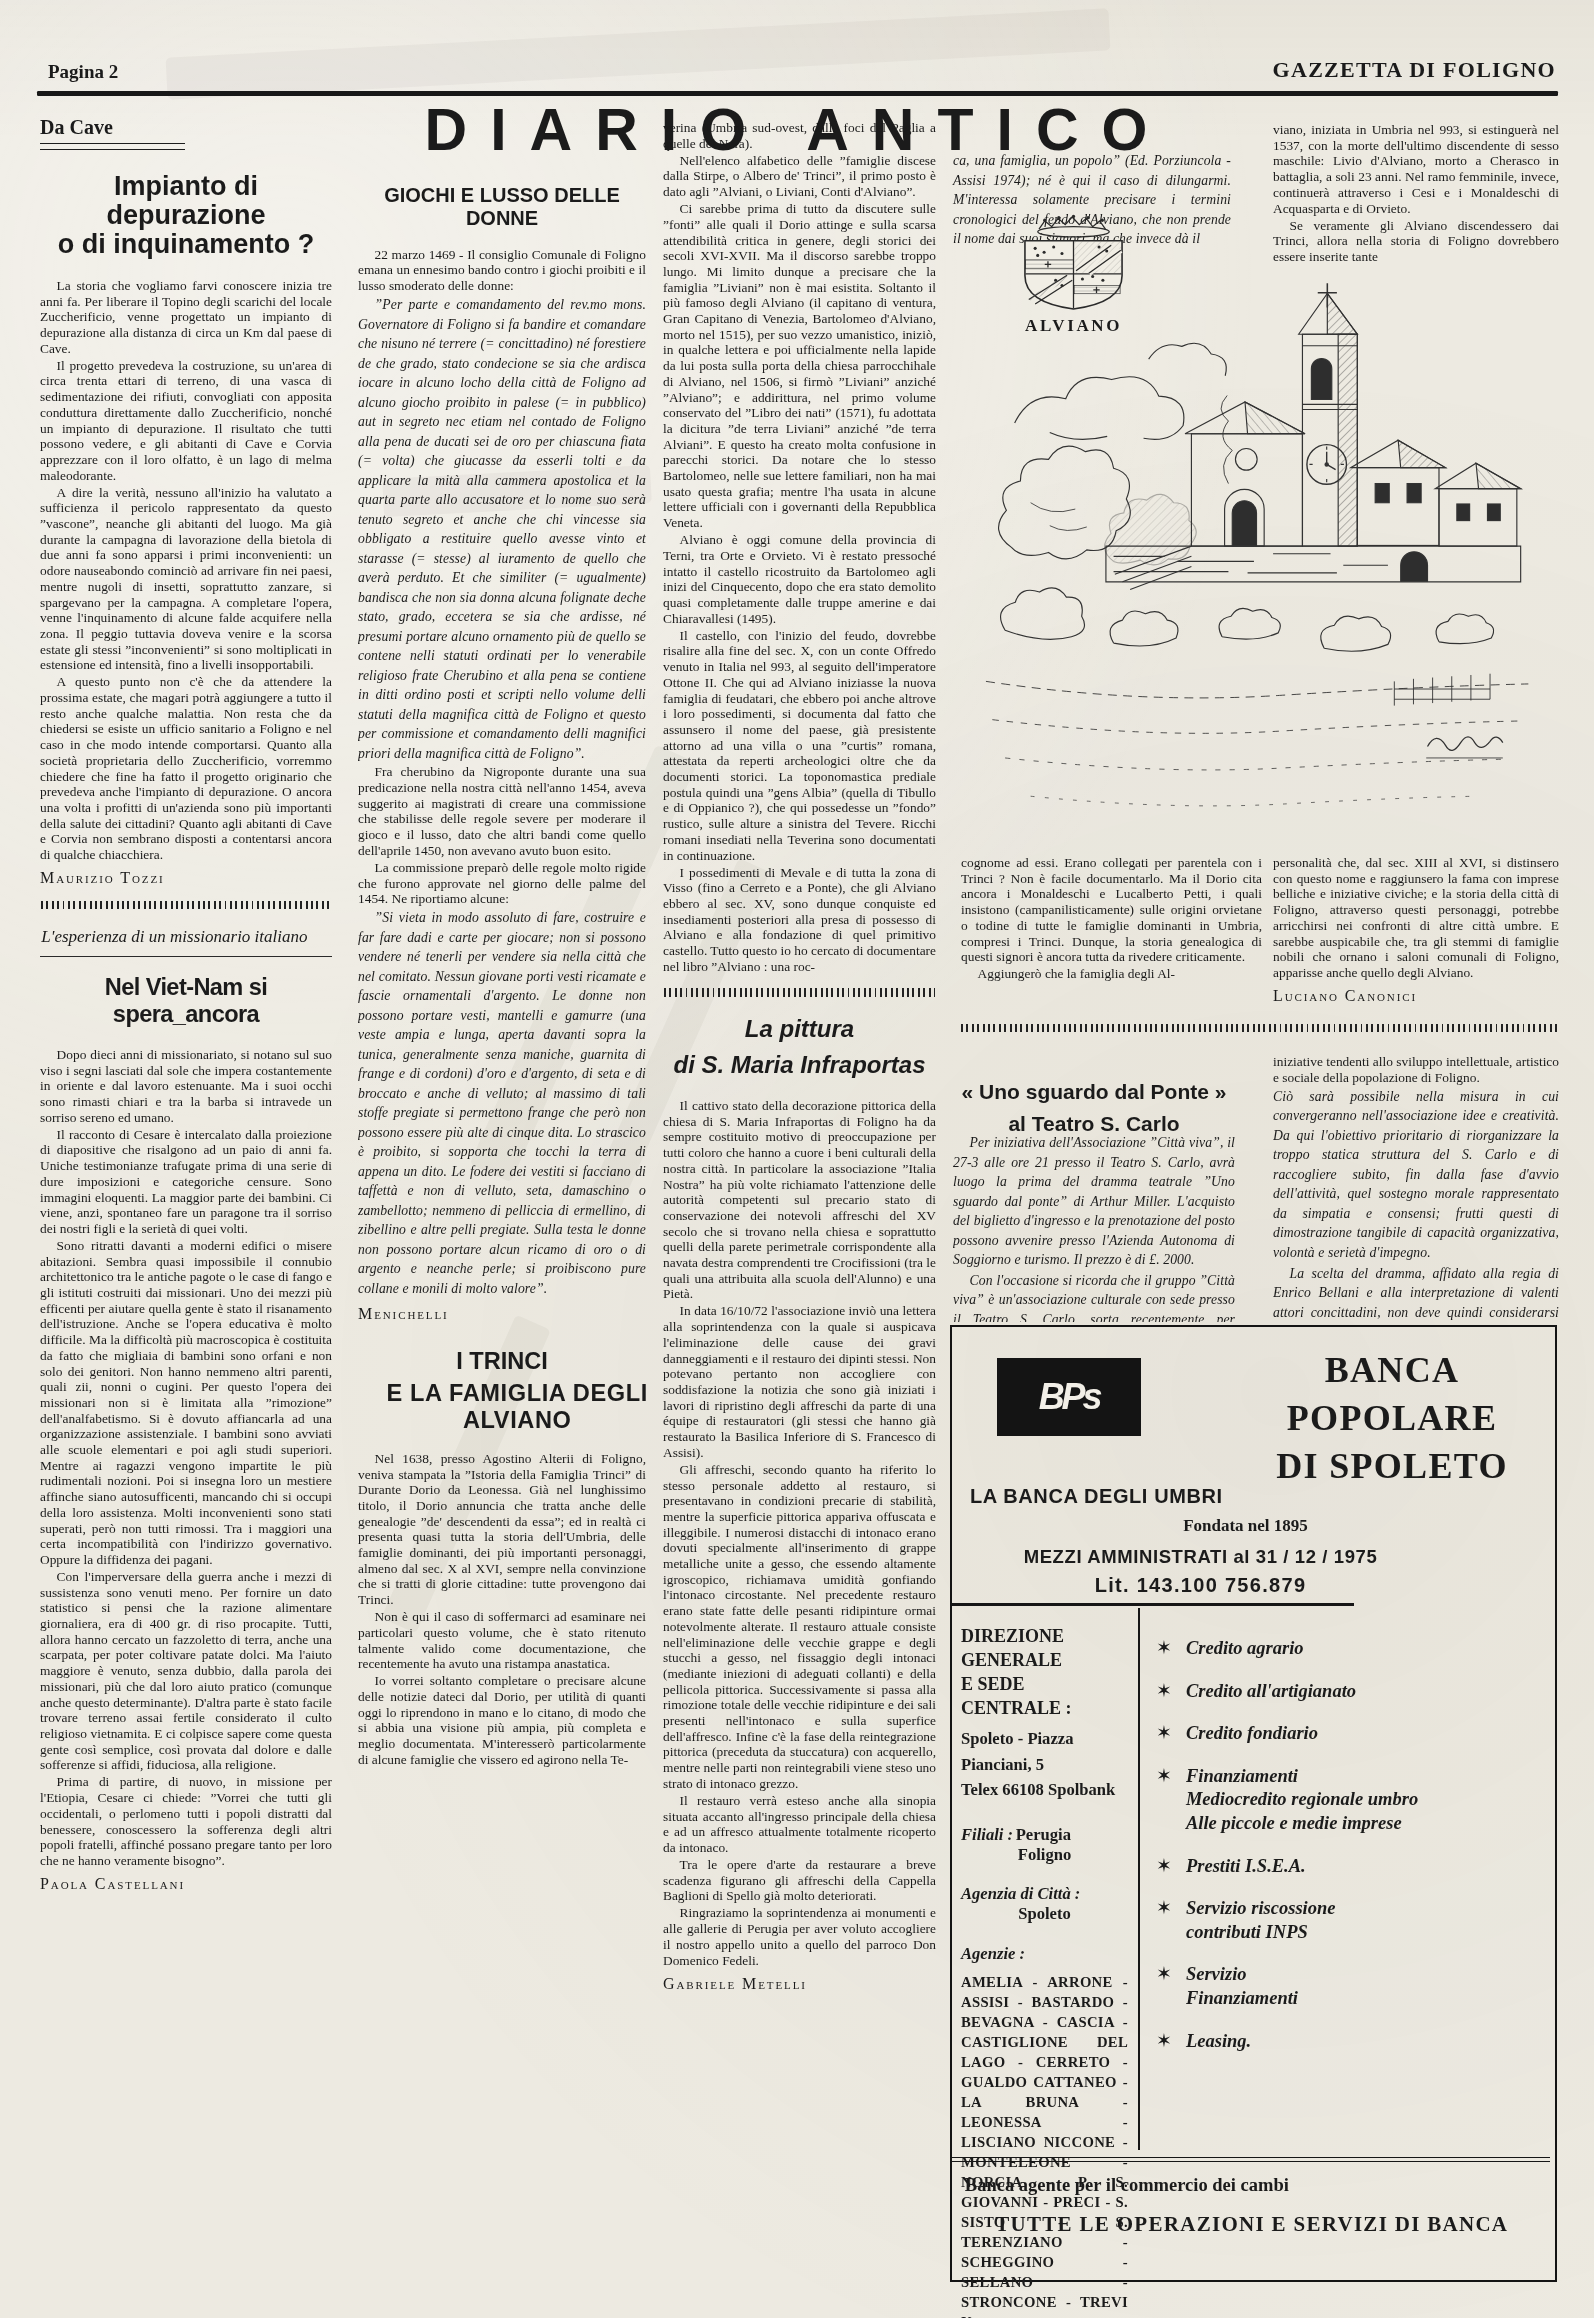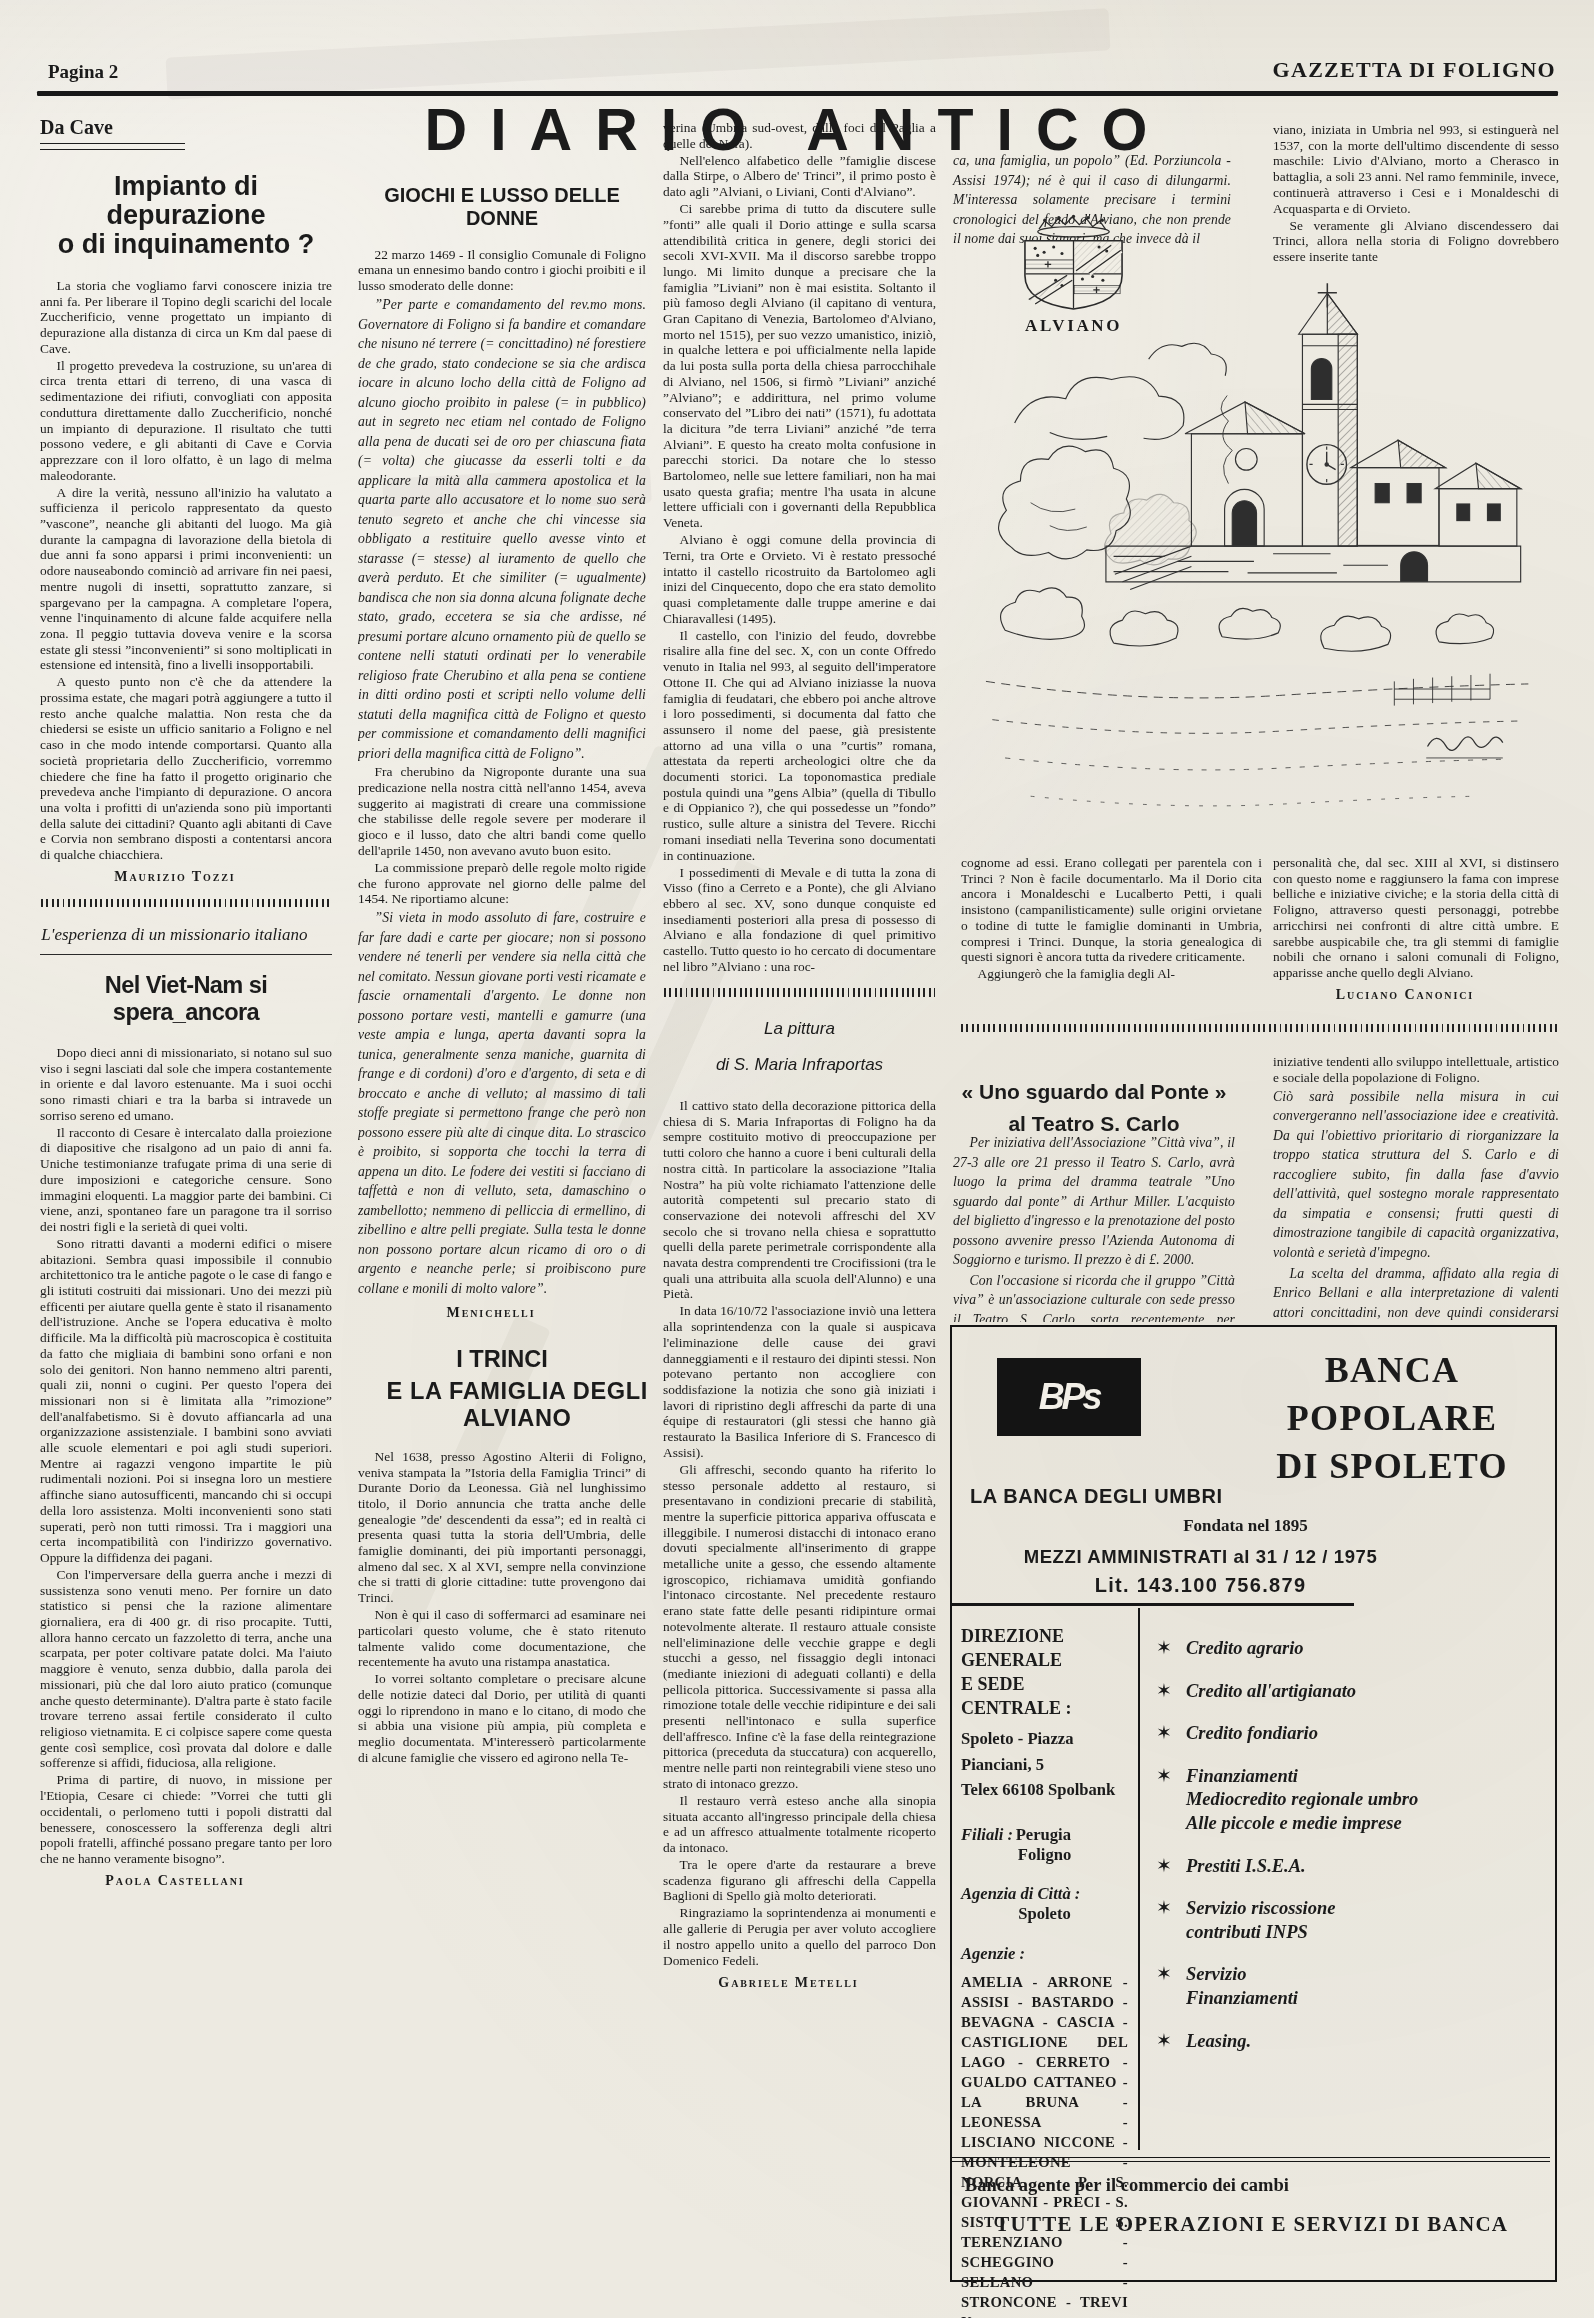--- a/index.html
+++ b/index.html
@@ -15,35 +15,35 @@
   .abs{position:absolute;}
   
   .pageno{font-weight:700;font-size:19px;}
   .masthead{font-weight:700;font-size:22px;letter-spacing:1.3px;text-align:right;}
   .head-rule{height:4.5px;background:#181818;border-radius:1.3px;}
   
   .bt p{margin:0;text-indent:16.6px;text-align:justify;font-size:13.4px;line-height:15.7px;}
   .bt p.q{font-style:italic;font-size:13.7px;line-height:19.5px;letter-spacing:0.1px;}
   .bt p.noind{text-indent:0;}
   .bt p + p{margin-top:1.3px;}
-  .sig{text-align:center;font-variant:small-caps;letter-spacing:1.9px;font-size:14px;margin:6.4px 22px 0 0;font-weight:700;}
+  .sig{text-align:left;font-variant:small-caps;letter-spacing:1.9px;font-size:16px;margin:6.4px 22px 0 0;font-weight:400;}
   .divider{height:8.3px;background:repeating-linear-gradient(90deg,#222 0 1.9px,transparent 1.9px 5.4px);margin:14px 1.3px;}
   
   .dacave{font-weight:700;font-size:20px;}
   .dacave-rule{width:145px;height:5.1px;border-top:1.9px solid #1d1d1d;border-bottom:1.3px solid #1d1d1d;margin-top:3.8px;}
   .a1title{font-family:"Liberation Sans",sans-serif;font-weight:700;font-size:27px;line-height:29px;text-align:center;margin:22px 0 19px 0;}
   .kicker2{font-style:italic;font-size:17px;padding:3.8px 1.3px 9px 1.3px;border-bottom:1.3px solid #2a2a2a;margin-bottom:16.6px;}
   .a2title{font-family:"Liberation Sans",sans-serif;font-weight:700;font-size:23.6px;text-align:center;letter-spacing:-0.6px;margin-bottom:19px;}
   
   .diario-title{font-family:"Liberation Sans",sans-serif;font-weight:900;font-size:59px;letter-spacing:23px;text-align:center;white-space:nowrap;}
   .h-col{font-family:"Liberation Sans",sans-serif;font-weight:700;font-size:20px;text-align:center;letter-spacing:0;}
   .trinci-h{font-family:"Liberation Sans",sans-serif;font-weight:700;text-align:center;}
   .trinci-h .l1{font-size:23.6px;}
   .trinci-h .l2{font-size:23.6px;margin-top:5.1px;letter-spacing:0.6px;}
-  .pitt-h{font-family:"Liberation Sans",sans-serif;font-weight:400;font-style:italic;font-size:17px;text-align:center;line-height:36px;}
+  .pitt-h{font-family:"Liberation Sans",sans-serif;font-weight:700;font-style:italic;font-size:24px;text-align:center;line-height:36px;}
   .sg-h{font-family:"Liberation Sans",sans-serif;font-weight:700;font-size:21px;text-align:center;line-height:32px;margin-top:25px;}
   .stemma-label{font-weight:700;font-size:17px;letter-spacing:2.6px;text-align:center;}
   
   .ad{border:2.6px solid #141414;}
   .ad .logo{background:#141414;color:#f2efe7;font-family:"Liberation Sans",sans-serif;font-weight:900;
     font-size:36px;letter-spacing:-3.2px;display:flex;align-items:center;justify-content:center;font-style:italic;}
   .ad .tagline{font-family:"Liberation Sans",sans-serif;font-weight:700;font-size:20px;letter-spacing:0.6px;}
   .ad .bigname{font-weight:700;font-size:36px;line-height:48px;text-align:center;letter-spacing:1.3px;}
   .ad .founded{font-weight:700;font-size:17px;text-align:center;}
   .ad .assets1{font-family:"Liberation Sans",sans-serif;font-weight:700;font-size:18.5px;text-align:center;letter-spacing:0.6px;}

